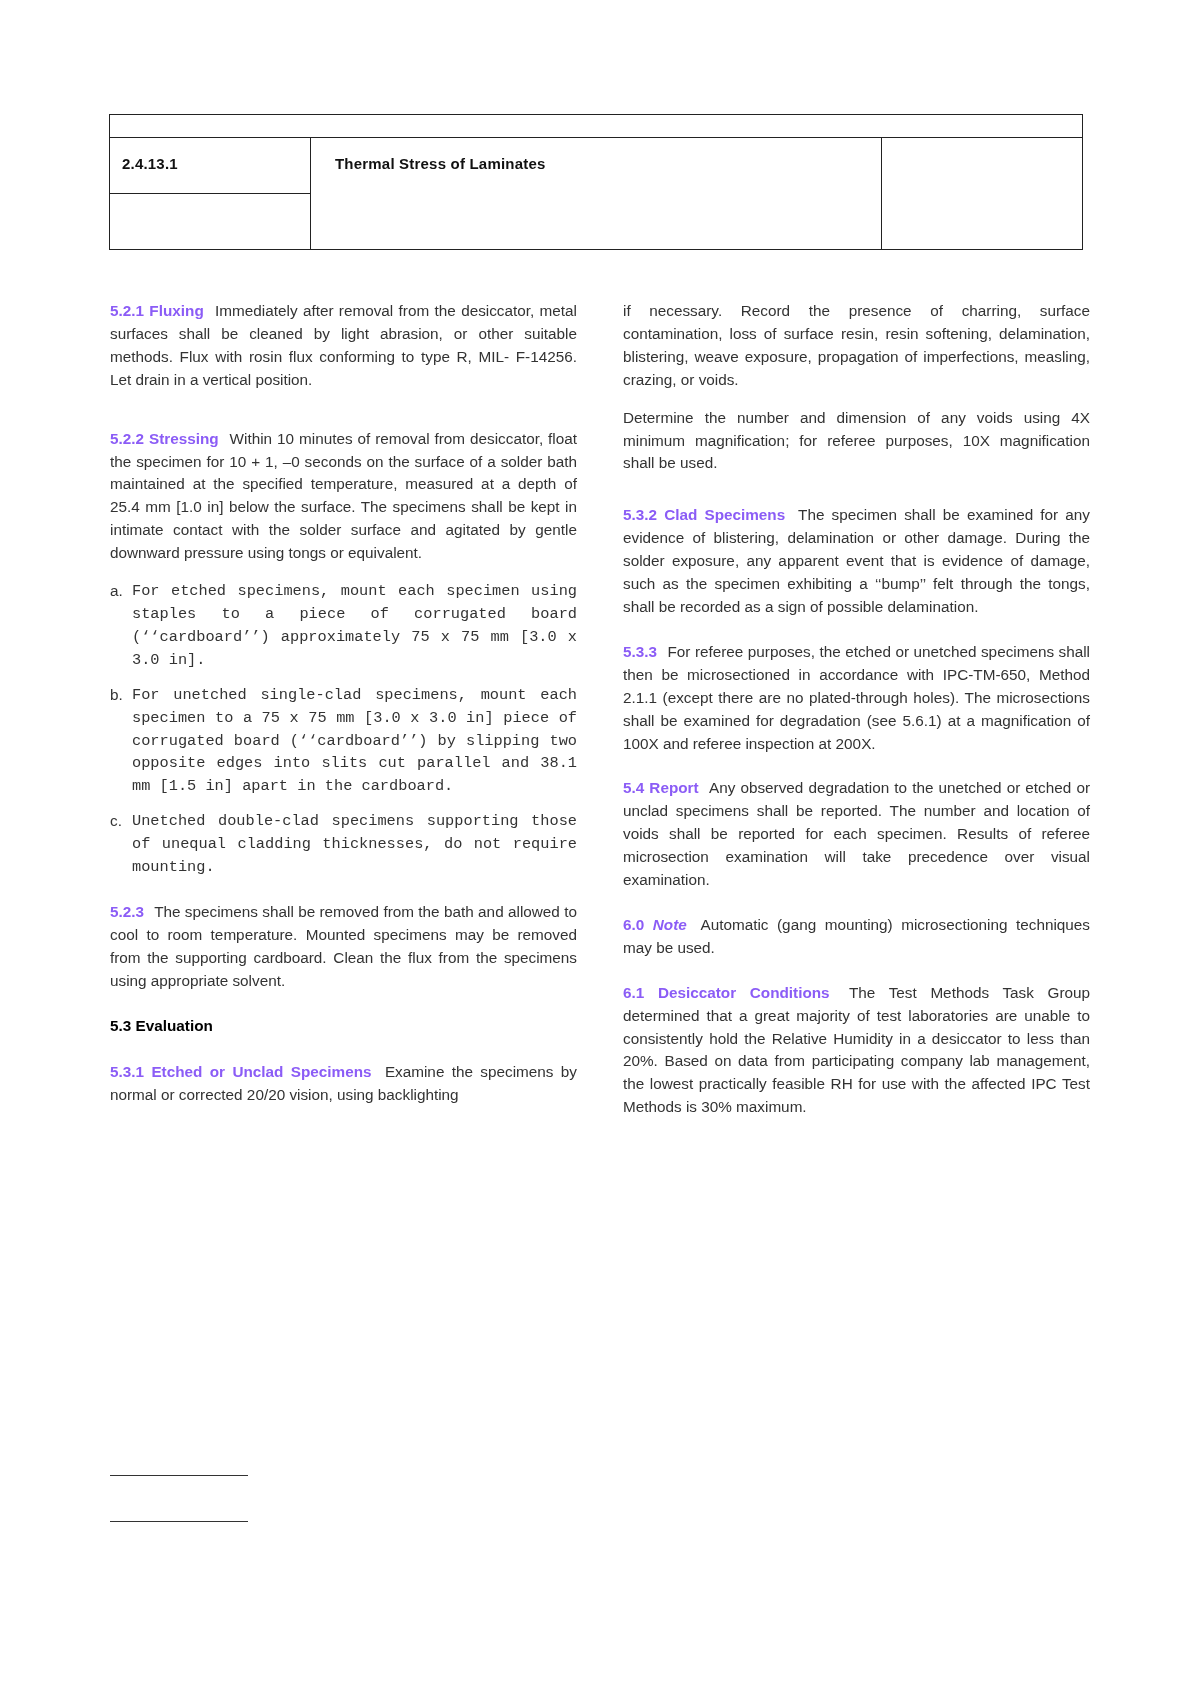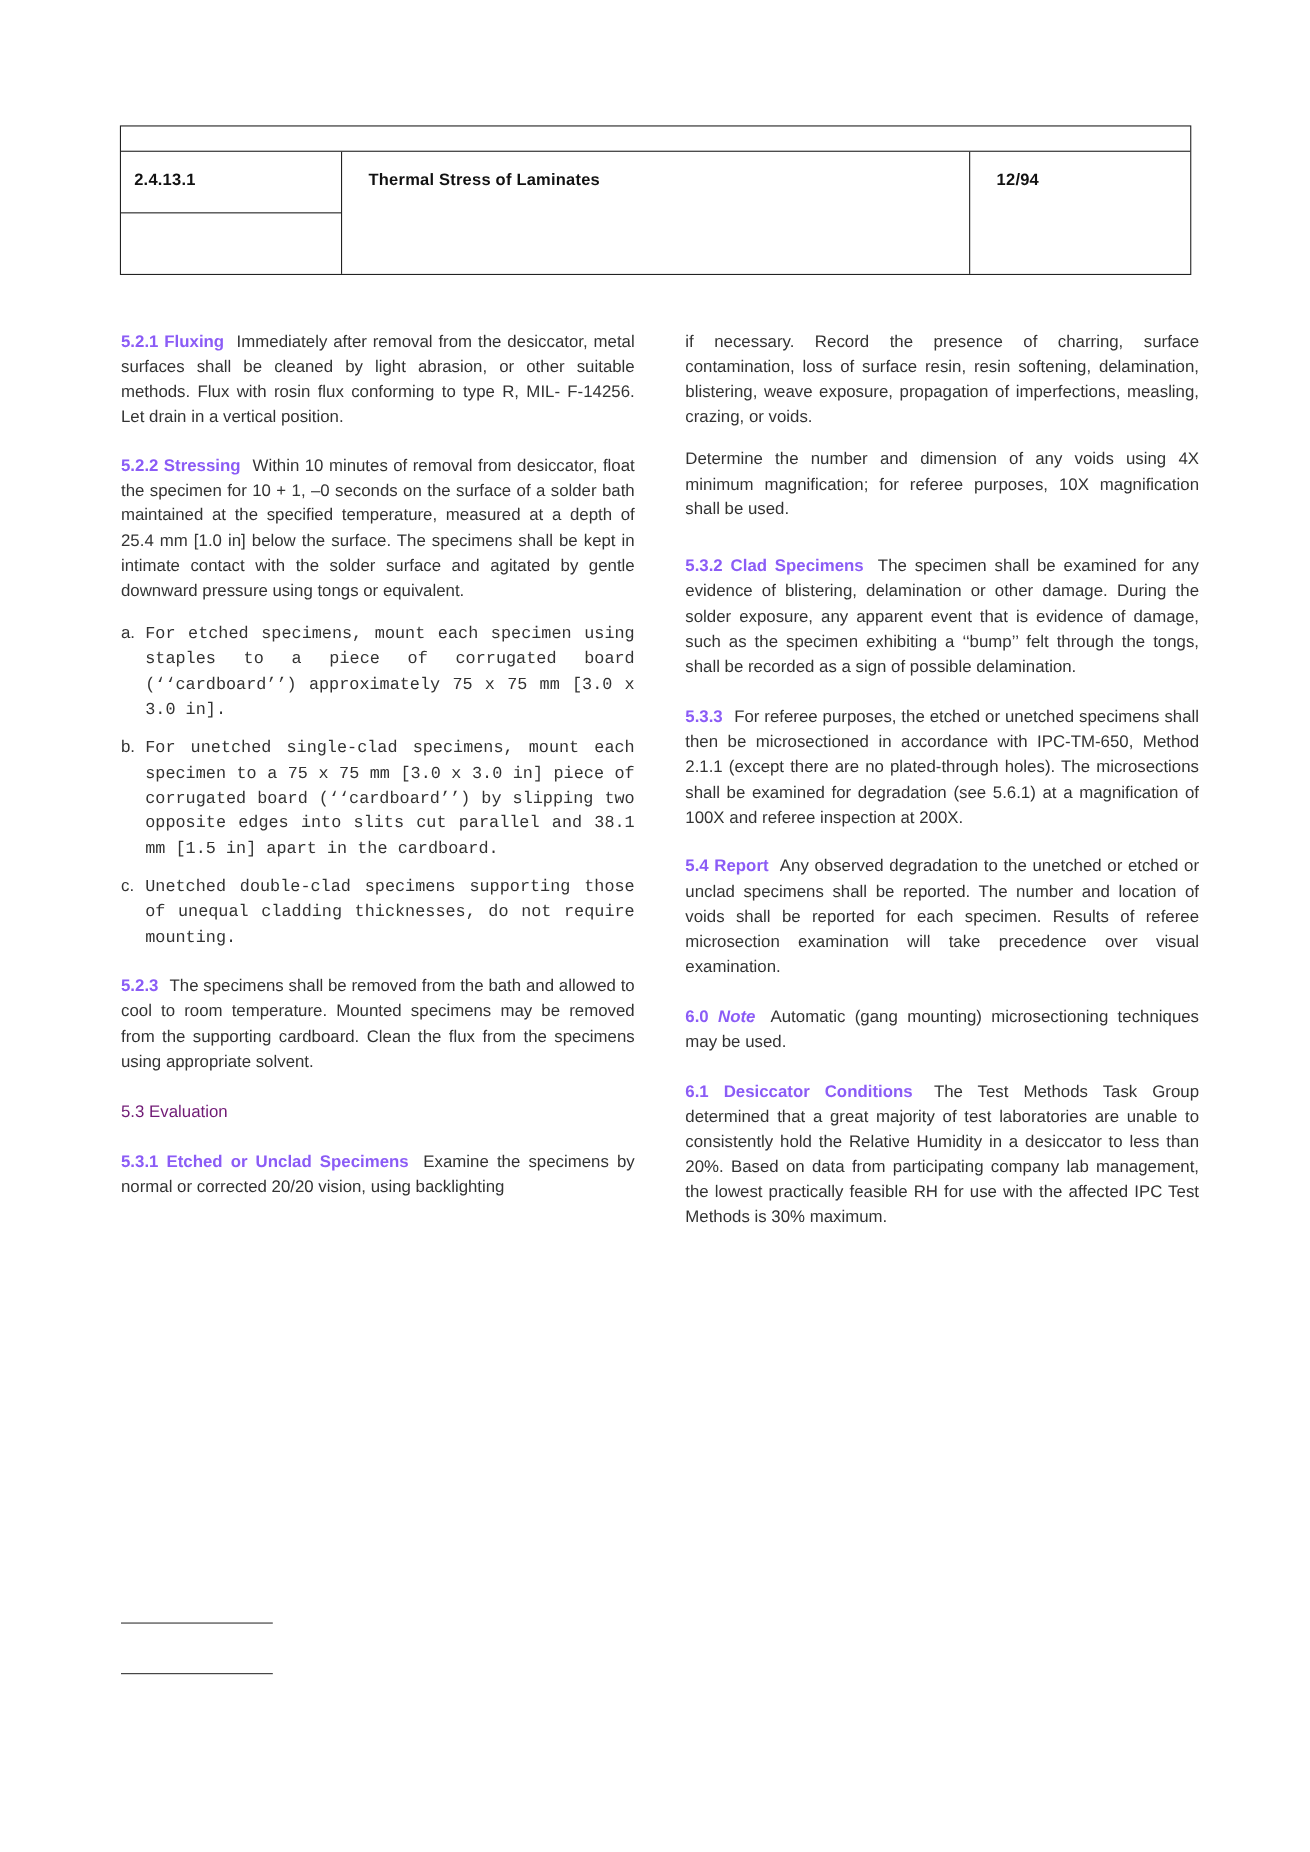--- a/index.html
+++ b/index.html
@@ -74,22 +74,22 @@
     .col-right { left: 623px; }
     .para { margin: 0 0 15px 0; }
     .para.indent { text-indent: 50px; }
     .heading-inline {
       font-weight: bold;
       color: #8b5cf6;
       margin-right: 6px;
     }
     .heading-italic { font-style: italic; }
     .section-heading {
-      font-weight: normal;
-      color: #701a75;
+      font-weight: bold;
+      color: #000000;
       margin: 0 0 24px 0;
     }
     .list-item {
       display: flex;
       margin: 0 0 12px 0;
     }
     .list-marker {
       width: 22px;
       flex: 0 0 22px;
     }
@@ -111,31 +111,28 @@
 <div class="header-box">
   <div class="header-toprow"></div>
   <div class="header-cell cell-number">
     <div class="cell-number-top">
       <span class="header-text">2.4.13.1</span>
     </div>
   </div>
   <div class="header-cell cell-title">
     <span class="header-text">Thermal Stress of Laminates</span>
   </div>
-  <div class="header-cell cell-date">
-    <span class="header-text">12/94</span>
-  </div>
 </div>
 
 <div class="column col-left">
   <p class="para">
     <span class="heading-inline">5.2.1 Fluxing</span>
     <span>Immediately after removal from the desiccator, metal surfaces shall be cleaned by light abrasion, or other suitable methods. Flux with rosin flux conforming to type R, MIL- F-14256. Let drain in a vertical position.</span>
   </p>
-  <p class="para" style="margin-top:21px">
+  <p class="para" style="margin-top:36px">
     <span class="heading-inline">5.2.2 Stressing</span>
     <span>Within 10 minutes of removal from desiccator, float the specimen for 10 + 1, –0 seconds on the surface of a solder bath maintained at the specified temperature, measured at a depth of 25.4 mm [1.0 in] below the surface. The specimens shall be kept in intimate contact with the solder surface and agitated by gentle downward pressure using tongs or equivalent.</span>
   </p>
 
   <div class="list-item">
     <span class="list-marker">a.</span>
     <span class="list-text">For etched specimens, mount each specimen using staples to a piece of corrugated board (‘‘cardboard’’) approximately 75 x 75 mm [3.0 x 3.0 in].</span>
   </div>
   <div class="list-item">
     <span class="list-marker">b.</span>

